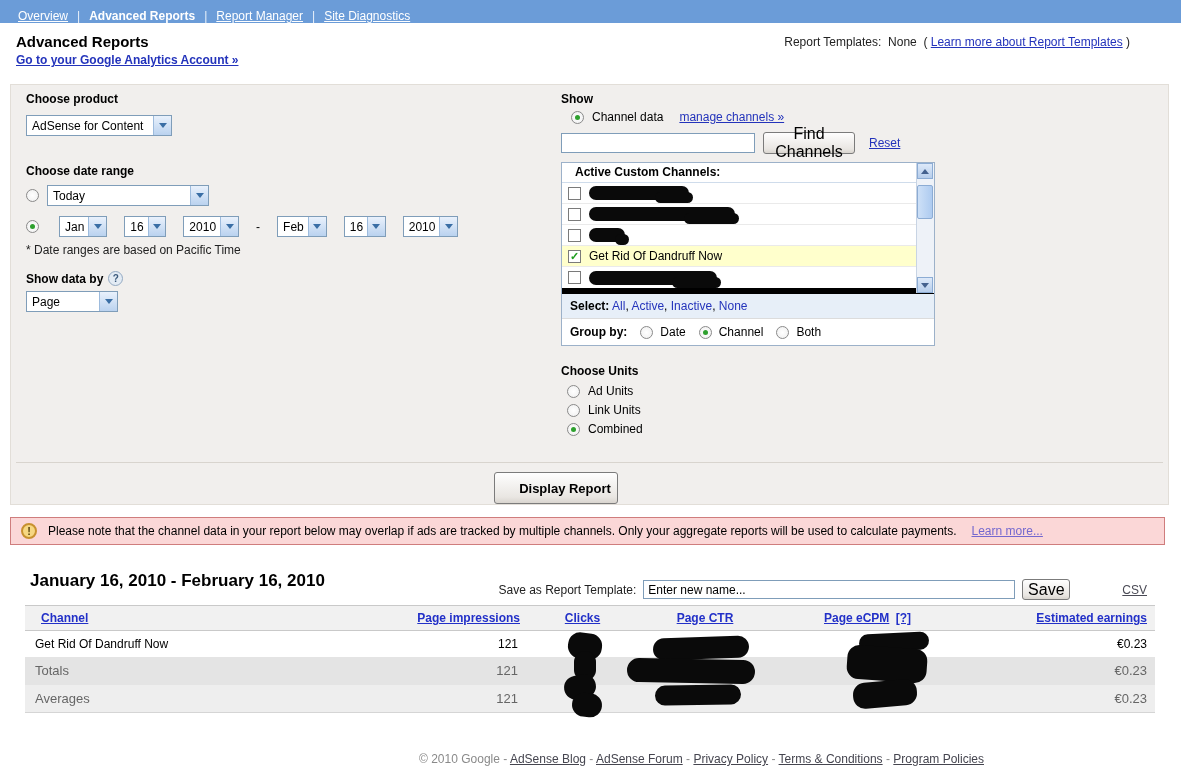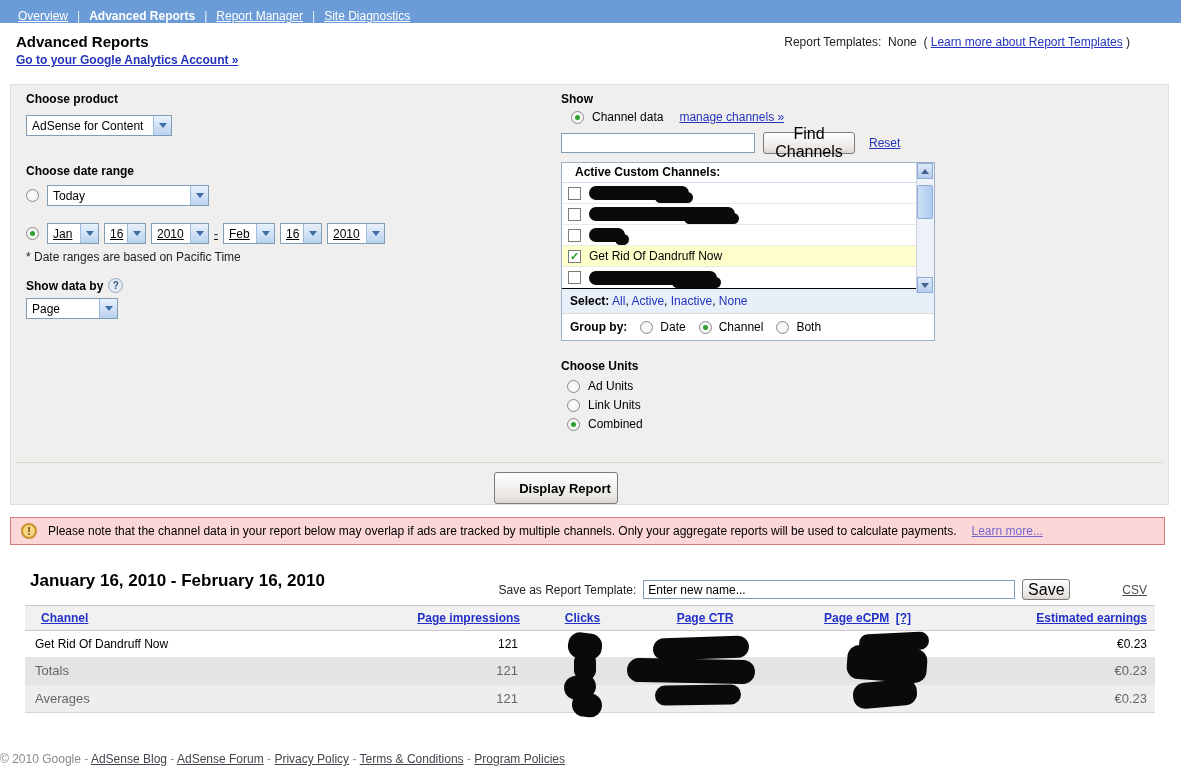--- a/index.html
+++ b/index.html
@@ -63,21 +63,21 @@
   
   #sbar{position:absolute;right:0;top:0;width:17px;height:130px;background:#eef2f8;border-left:1px solid #c8d4e4;}
   .sb-arrow{position:absolute;left:0;width:16px;height:16px;background:linear-gradient(#dde9f9,#b6cdeb);
             border:1px solid #8cacd4;box-sizing:border-box;display:flex;align-items:center;justify-content:center;}
   .sb-up{top:0;} .sb-down{bottom:0;}
   .tri-up{width:0;height:0;border-left:4px solid transparent;border-right:4px solid transparent;border-bottom:5px solid #44618e;}
   .tri-down{width:0;height:0;border-left:4px solid transparent;border-right:4px solid transparent;border-top:5px solid #44618e;}
   #sb-thumb{position:absolute;left:0;top:22px;width:16px;height:34px;background:linear-gradient(90deg,#cde0f7,#aecbf0);
             border:1px solid #8cacd4;border-radius:2px;box-sizing:border-box;}
 
-  #select-row{background:#e7eff8;border-top:1px solid #000000;padding:5px 8px;}
+  #select-row{background:#e7eff8;border-top:6px solid #000000;padding:5px 8px;}
   #select-row a{color:#2333bb;text-decoration:none;}
   #group-row{padding:6px 8px;display:flex;align-items:center;gap:7px;border-top:1px solid #dcdcdc;}
 
   #divider{position:absolute;left:5px;right:5px;top:377px;height:1px;background:#d8d4ce;}
   #display-btn{position:absolute;left:483px;top:387px;width:124px;height:32px;font-weight:bold;font-size:13px;padding-left:24px;}
 
   
   #notice{position:absolute;left:10px;top:517px;width:1155px;height:28px;box-sizing:border-box;background:#fbd7d7;
           border:1px solid #cf7d7d;display:flex;align-items:center;padding-left:10px;gap:11px;}
   #warn-icon{width:16px;height:16px;border-radius:50%;background:#f6d782;border:2px solid #c8912f;box-sizing:border-box;
@@ -107,21 +107,21 @@
   tr.r3{height:28px;background:#eeeeee;color:#666;font-size:13px;border-bottom:1px solid #d5d5d5;}
   td.cellL{padding-left:10px;text-align:left;}
   td.cellR1{text-align:right;padding-right:12px;}
   td.cellR2{text-align:right;padding-right:8px;}
 
   
   .tblob{position:absolute;pointer-events:none;}
   .b{position:absolute;background:#0a0a0a;border-radius:12px;}
 
   
-  #footer{position:absolute;top:752px;left:0;width:984px;text-align:left;color:#8a8a8a;}
+  #footer{position:absolute;top:752px;left:0;width:984px;text-align:right;color:#8a8a8a;}
   #footer a{color:#45454f;text-decoration:underline;}
 </style>
 </head>
 <body>
 
 <div id="navbar">
   <a class="navlink">Overview</a>
   <span class="sep">|</span>
   <span class="nav-active">Advanced Reports</span>
   <span class="sep">|</span>
@@ -154,21 +154,21 @@
     <div class="flabel" style="margin-top:28px;">Choose date range</div>
     <div class="frow" style="margin-top:7px;">
       <span class="radio"></span>
       <div class="xpselect" style="width:162px;">
         <span>Today</span>
         <span class="arrowbox">
             <span class="tri"></span>
           </span>
       </div>
     </div>
-    <div class="frow" style="margin-top:17px;gap:5px;text-decoration:underline;">
+    <div class="frow" style="margin-top:10px;gap:17px;">
       <span class="radio checked" style="margin-right:3px;"></span>
       <div class="xpselect" style="width:52px;">
         <span>Jan</span>
         <span class="arrowbox">
             <span class="tri"></span>
           </span>
       </div>
       <div class="xpselect" style="width:42px;">
         <span>16</span>
         <span class="arrowbox">

